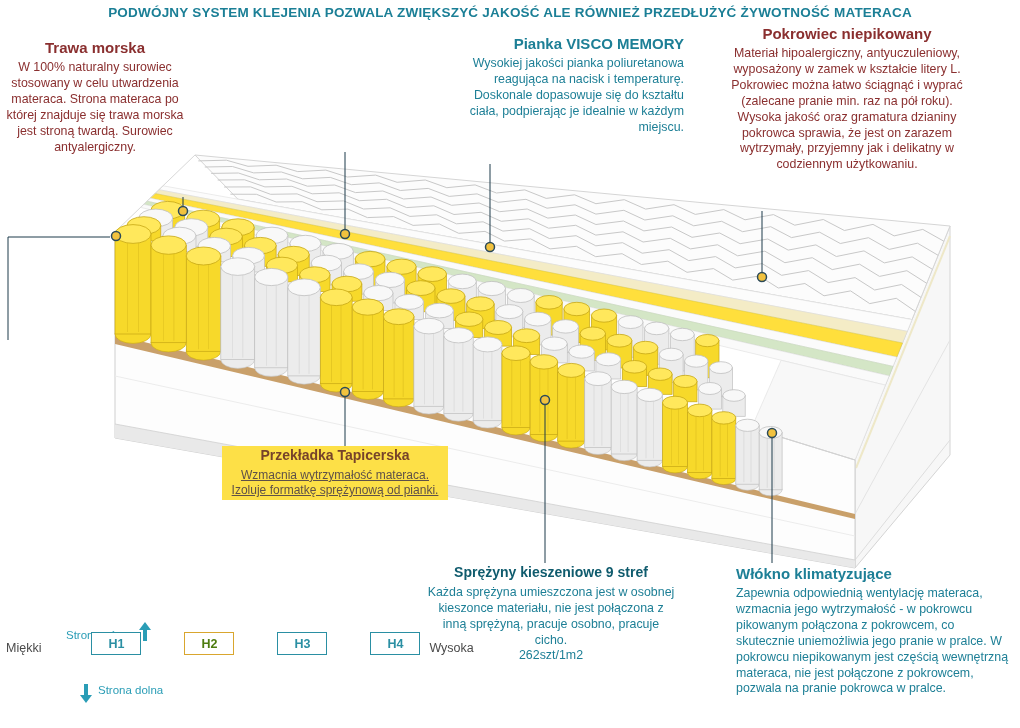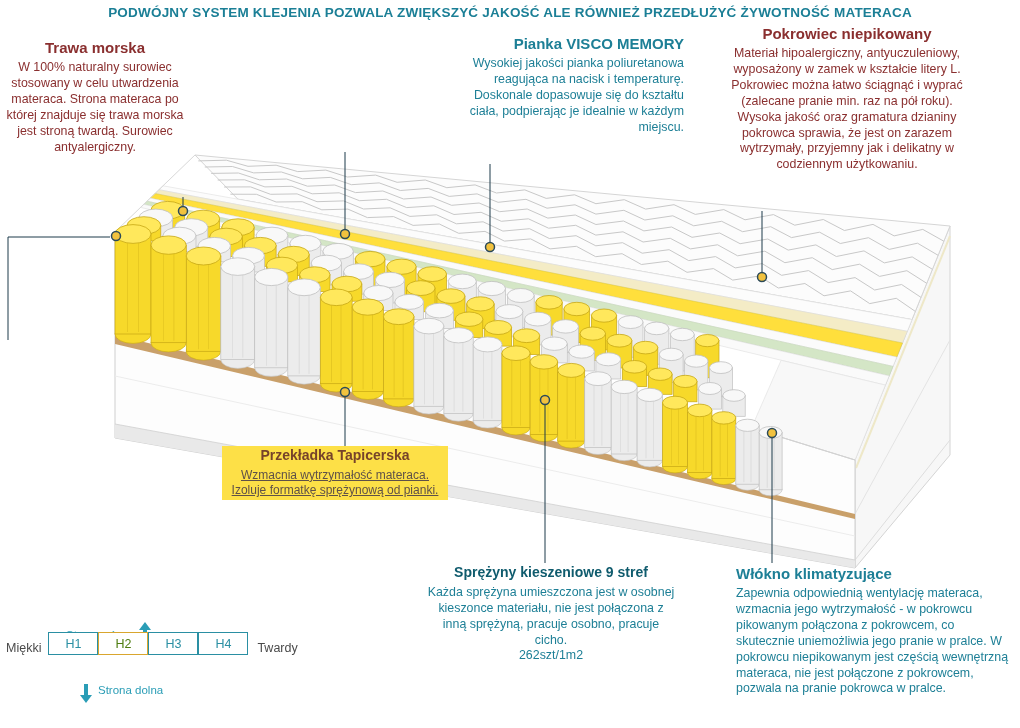--- a/index.html
+++ b/index.html
@@ -28,21 +28,21 @@
   .ann-sprezyny .ann-title{font-size:14px;}
   .ann-wlokno{left:736px;top:564px;width:280px;text-align:left;}
   .scale{position:absolute;left:0;top:616px;width:340px;height:112px;}
   .scale-top{position:absolute;left:66px;top:6px;display:flex;gap:6px;align-items:flex-end;}
   .scale-side{font-size:11.5px;color:#2a9db6;}
   .scale-row{position:absolute;left:6px;top:16px;display:flex;align-items:flex-end;}
   .scale-soft,.scale-hard{font-size:12.5px;color:#4a4a4a;}
   .scale-soft{margin-right:7px;}
   .scale-hard{margin-left:9px;}
   .hbox{display:inline-flex;align-items:center;justify-content:center;width:48px;height:21px;
-        border:1.5px solid #2a8fa3;color:#2a8fa3;font-size:12.5px;font-weight:normal;background:#fff;}
+        border:1.5px solid #2a8fa3;color:#2a8fa3;font-size:12.5px;font-weight:bold;background:#fff;margin-left:43px;}
   .hbox.orange{border-color:#d9a62e;color:#4d7c0f;}
   .scale-bottom{position:absolute;left:80px;top:68px;display:flex;gap:6px;align-items:flex-start;}
 </style>
 </head>
 <body>
 
 <div class="page">
 
   <div class="banner">PODWÓJNY SYSTEM KLEJENIA POZWALA ZWIĘKSZYĆ JAKOŚĆ ALE RÓWNIEŻ PRZEDŁUŻYĆ ŻYWOTNOŚĆ MATERACA</div>
 
@@ -401,21 +401,21 @@
       <svg width="12" height="19" viewBox="0 0 12 19">
         <path d="M6 0 L12 8 L8 8 L8 19 L4 19 L4 8 L0 8 Z" fill="#2a9db6"></path>
       </svg>
     </div>
     <div class="scale-row">
       <span class="scale-soft">Miękki</span>
       <span class="hbox">H1</span>
       <span class="hbox orange">H2</span>
       <span class="hbox">H3</span>
       <span class="hbox">H4</span>
-      <span class="scale-hard">Twardy</span>
+      <span class="scale-hard">Wysoka</span>
     </div>
     <div class="scale-bottom">
       <svg width="12" height="19" viewBox="0 0 12 19">
         <path d="M6 19 L12 11 L8 11 L8 0 L4 0 L4 11 L0 11 Z" fill="#2a9db6"></path>
       </svg>
       <span class="scale-side">Strona dolna</span>
     </div>
   </div>
 
 </div>

